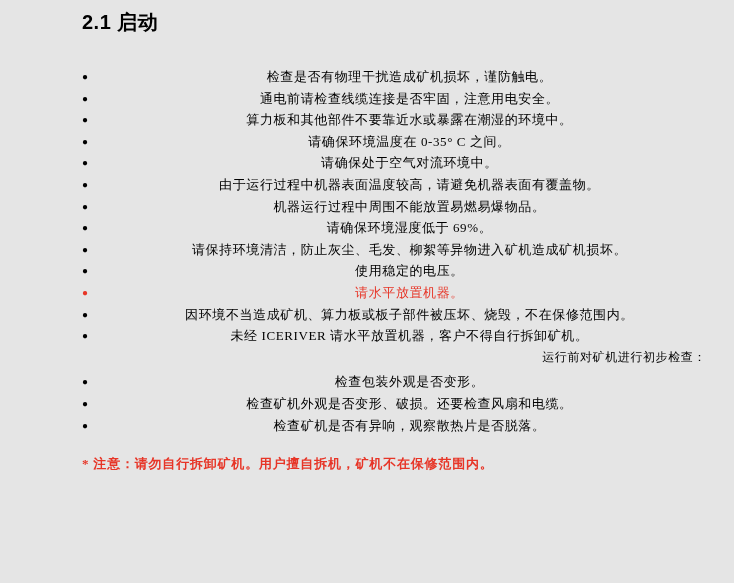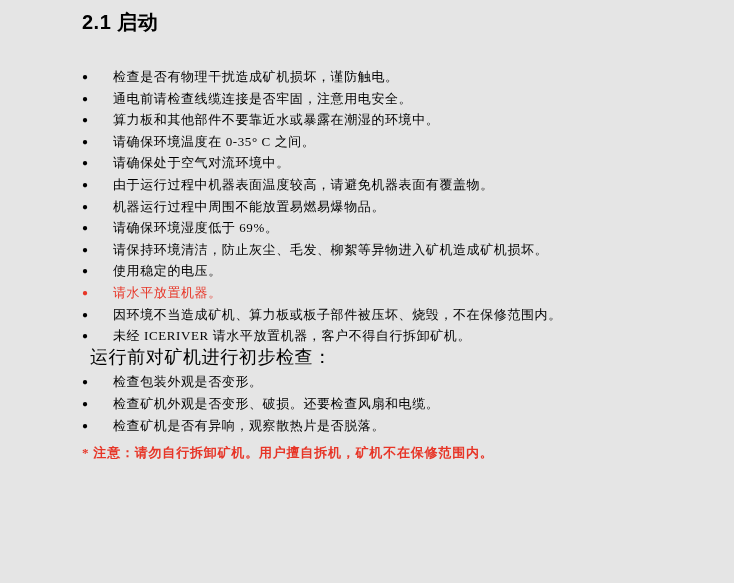--- a/index.html
+++ b/index.html
@@ -44,35 +44,36 @@
     font-size: 13px;
     line-height: 21.6px;
     letter-spacing: 0.6px;
   }
   .bullet {
     flex: 0 0 31px;
     width: 31px;
     font-size: 10px;
     line-height: 21.6px;
   }
-  .li-text { flex: 1; }
+  .li-text { flex: 1; text-align: center; }
   li.red, li.red .bullet, li.red .li-text { color: var(--warning-red); }
   .intro {
-    font-size: 18px;
+    font-size: 12px;
     line-height: 21.6px;
     letter-spacing: 0.6px;
-    margin: 0 0 3px 8px;
+    margin: 0 0 3px 15px;
+    text-align: right;
   }
   .note {
     color: var(--warning-red);
     font-weight: bold;
     font-size: 13px;
     line-height: 21.6px;
     letter-spacing: 0.8px;
-    margin: 6px 0 0 0;
+    margin: 17px 0 0 0;
   }
 </style>
 </head>
 <body>
 
 <div class="page">
 
   <div class="h1">2.1 启动</div>
 
 

